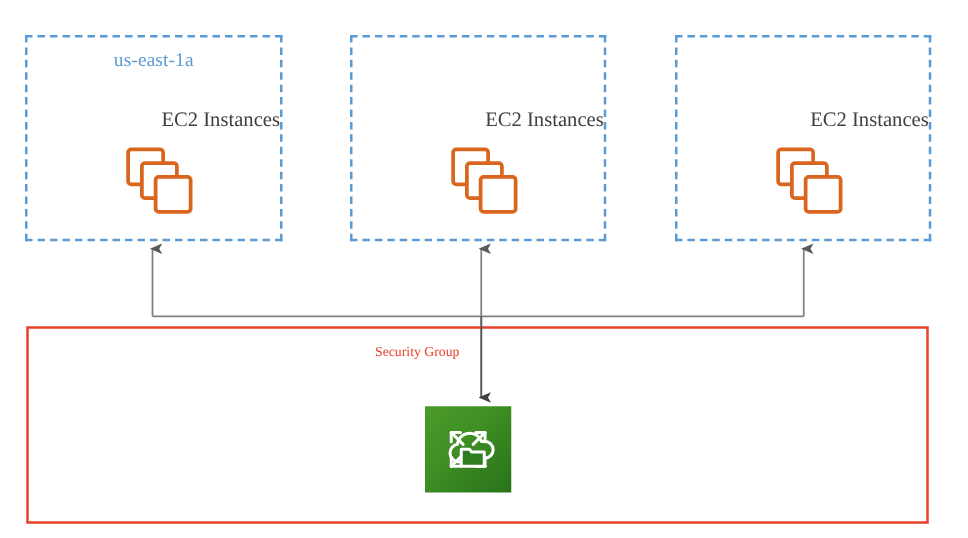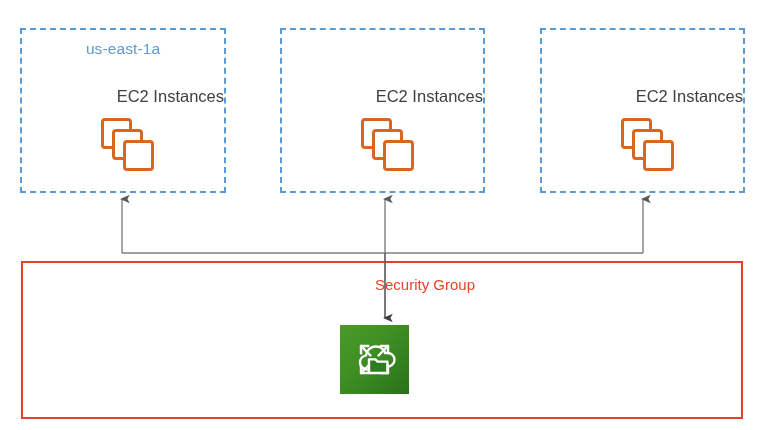--- a/index.html
+++ b/index.html
@@ -10,20 +10,21 @@
   body {
     font-family: "Liberation Sans", sans-serif;
     -webkit-font-smoothing: antialiased;
   }
   #diagram {
     position: relative;
     width: 774px;
     height: 430px;
     background: #ffffff;
     overflow: hidden;
+    font-family: Liberation Serif, serif;
   }
 
   
   .az-box {
     position: absolute;
     box-sizing: border-box;
     border: 2px dashed #5B9BD5;
     background: transparent;
   }
   .az-label {
@@ -89,23 +90,23 @@
     width: 722px;
     height: 158px;
     border: 2px solid #E8412A;
     background: transparent;
   }
   .sg-label {
     position: absolute;
     left: 300px;
     top: 277px;
     width: 175px;
-    text-align: right;
+    text-align: left;
     color: #E8412A;
-    font-size: 15px;
+    font-size: 11px;
     line-height: 1;
   }
 
   
   .efs-icon {
     position: absolute;
     left: 340px;
     top: 325px;
     width: 69px;
     height: 69px;

